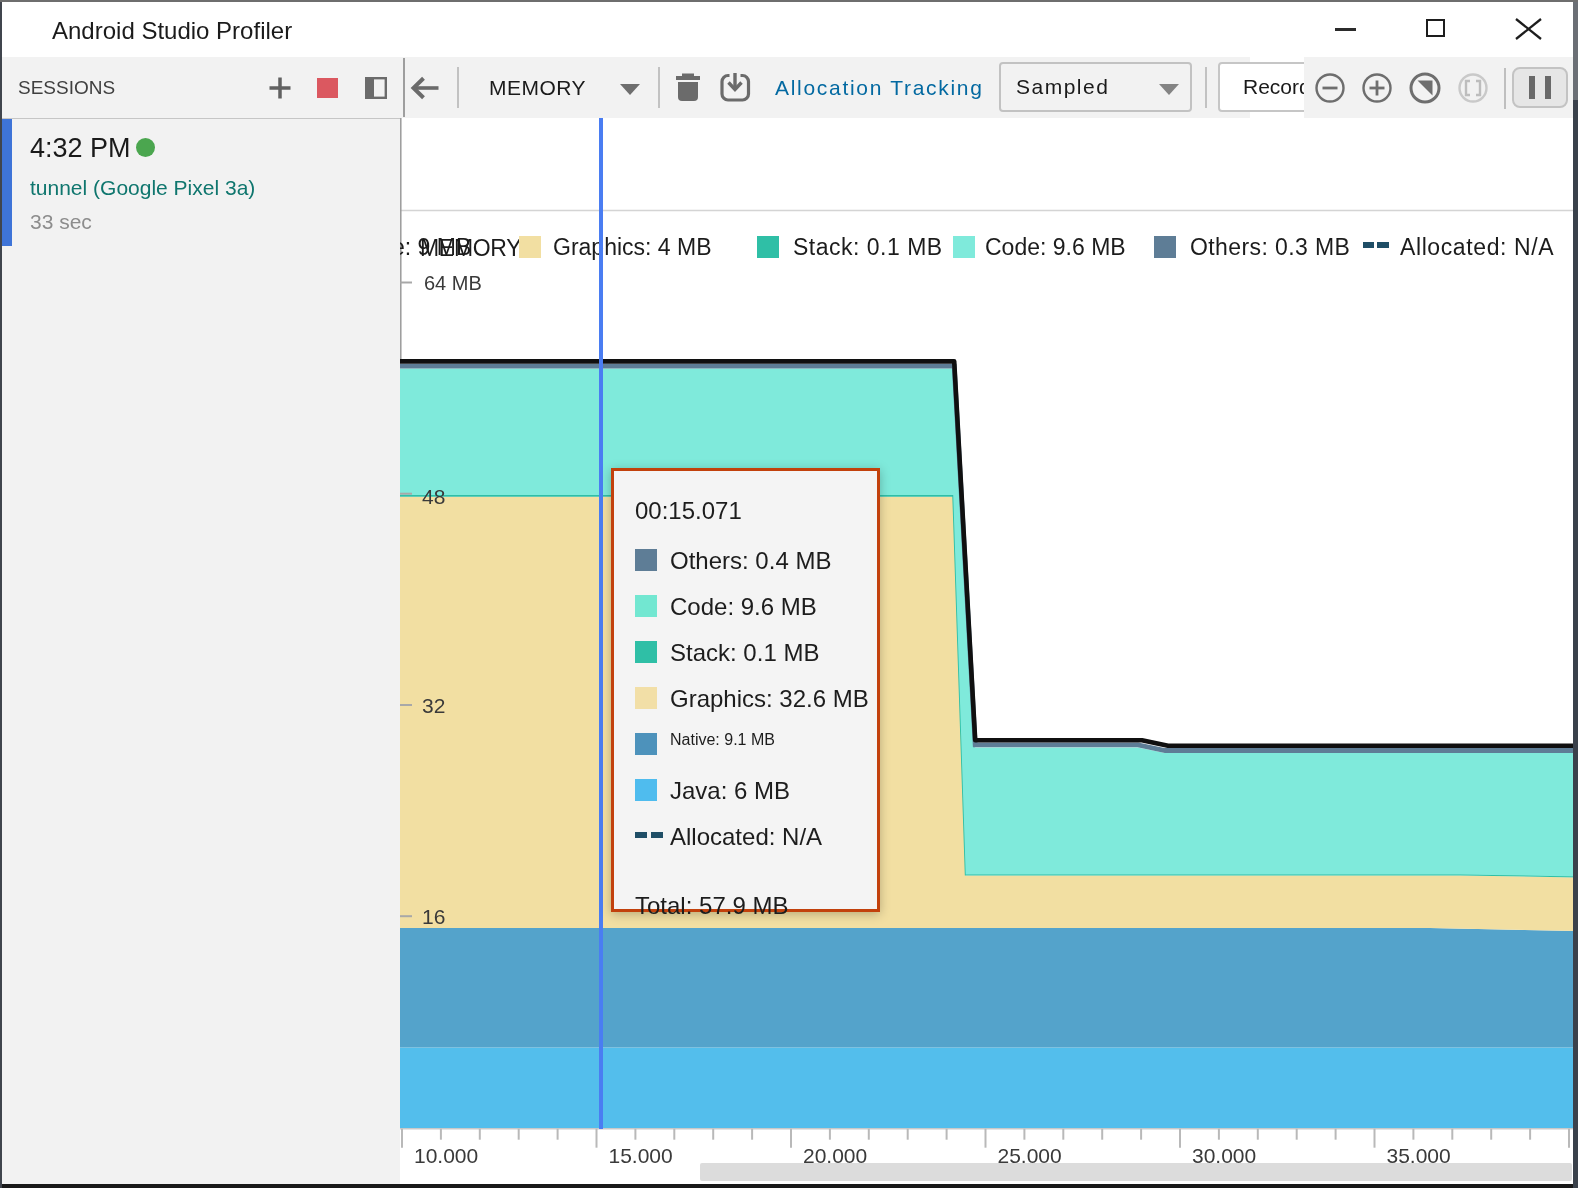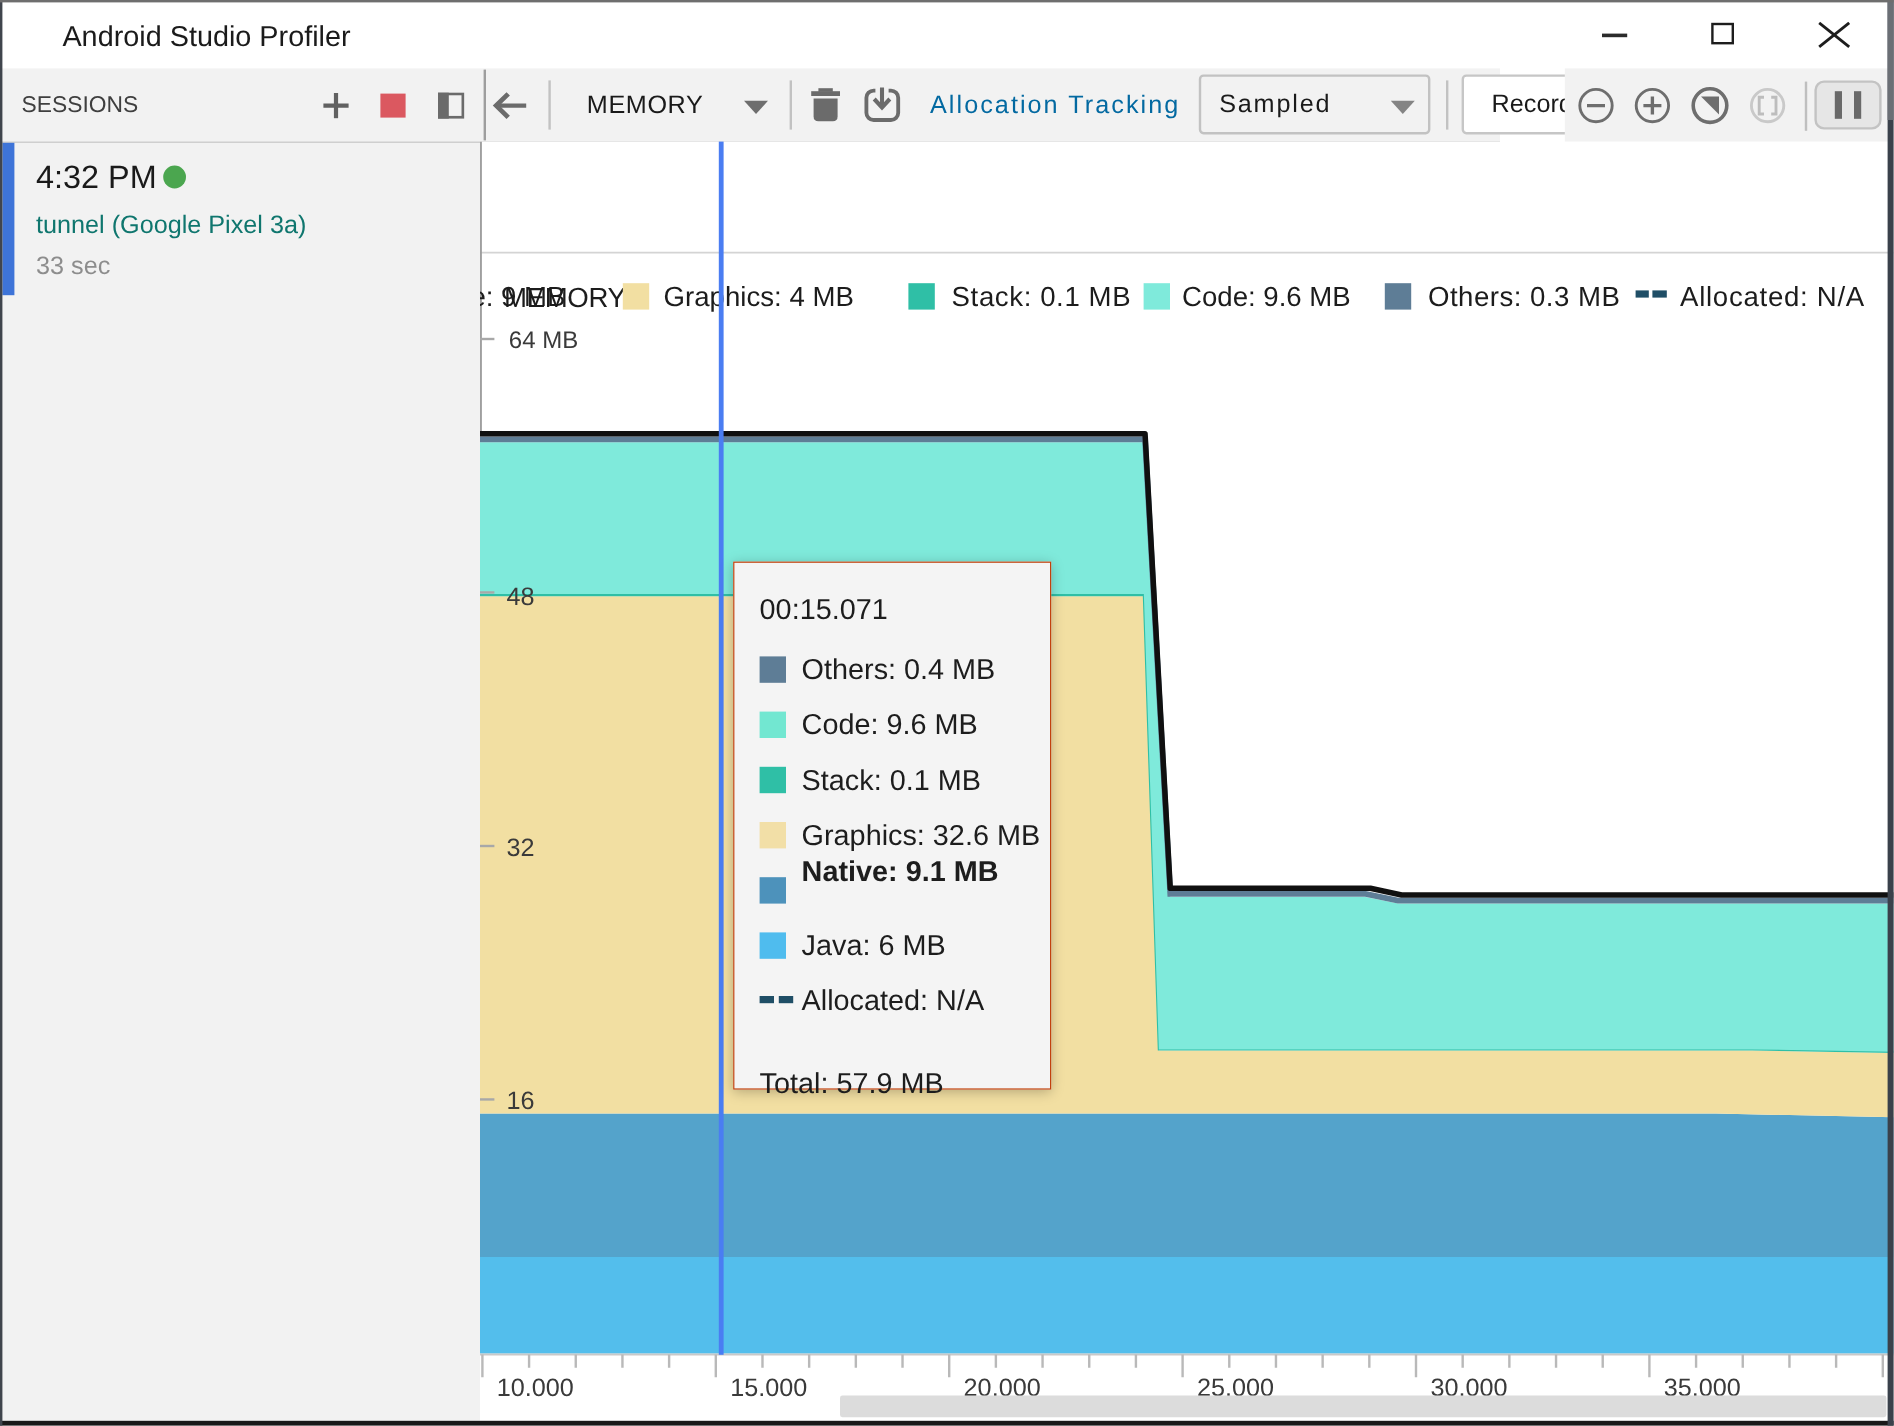--- a/index.html
+++ b/index.html
@@ -185,32 +185,32 @@
   <text x="985" y="255" font-size="23" fill="#1c1c1c">Code: 9.6 MB</text>
   <rect x="1154" y="236" width="22" height="22" fill="#5E7D96"></rect>
   <text x="1190" y="255" font-size="23" letter-spacing="0.4" fill="#1c1c1c">Others: 0.3 MB</text>
   <rect x="1363" y="242" width="11" height="6" fill="#1F4E66"></rect>
   <rect x="1377" y="242" width="12" height="6" fill="#1F4E66"></rect>
   <text x="1400" y="255" font-size="23" letter-spacing="0.6" fill="#1c1c1c">Allocated: N/A</text>
 </svg>
 
 <div class="abs" style="left:599px;top:118px;width:3.5px;height:1011px;background:#4A7DF2;z-index:5;"></div>
 
-<div class="abs" id="tooltip" style="left:611px;top:468px;width:263px;height:438px;background:#F4F4F4;border:1px solid #c2410c;box-shadow:0 2px 10px rgba(0,0,0,0.25);z-index:10;">
+<div class="abs" id="tooltip" style="left:611px;top:468px;width:263px;height:438px;background:#F4F4F4;border:3px solid #c2410c;box-shadow:0 2px 10px rgba(0,0,0,0.25);z-index:10;">
   <div class="abs" style="left:21px;top:26px;font-size:24px;color:#1d1d1d;">00:15.071</div>
   <div class="abs" style="left:21px;top:78px;width:22px;height:22px;background:#5E7D96;"></div>
   <div class="abs" style="left:56px;top:76px;font-size:24px;color:#1d1d1d;">Others: 0.4 MB</div>
   <div class="abs" style="left:21px;top:124px;width:22px;height:22px;background:#72E7D1;"></div>
   <div class="abs" style="left:56px;top:122px;font-size:24px;color:#1d1d1d;">Code: 9.6 MB</div>
   <div class="abs" style="left:21px;top:170px;width:22px;height:22px;background:#2FBFA6;"></div>
   <div class="abs" style="left:56px;top:168px;font-size:24px;color:#1d1d1d;">Stack: 0.1 MB</div>
   <div class="abs" style="left:21px;top:216px;width:22px;height:22px;background:#F2DFA7;"></div>
   <div class="abs" style="left:56px;top:214px;font-size:24px;color:#1d1d1d;">Graphics: 32.6 MB</div>
   <div class="abs" style="left:21px;top:262px;width:22px;height:22px;background:#4D92BB;"></div>
-  <div class="abs" style="left:56px;top:244px;font-size:24px;color:#1d1d1d;font-weight:bold;">Native: 9.1 MB</div>
+  <div class="abs" style="left:56px;top:260px;font-size:16px;color:#1d1d1d;">Native: 9.1 MB</div>
   <div class="abs" style="left:21px;top:308px;width:22px;height:22px;background:#4FBCEE;"></div>
   <div class="abs" style="left:56px;top:306px;font-size:24px;color:#1d1d1d;">Java: 6 MB</div>
   <div class="abs" style="left:21px;top:361px;width:12px;height:6px;background:#1F4E66;"></div>
   <div class="abs" style="left:37px;top:361px;width:12px;height:6px;background:#1F4E66;"></div>
   <div class="abs" style="left:56px;top:352px;font-size:24px;color:#1d1d1d;">Allocated: N/A</div>
   <div class="abs" style="left:21px;top:398px;font-size:24px;color:#1d1d1d;margin-top:23px;">Total: 57.9 MB</div>
 </div>
 
 <div class="abs" style="left:700px;top:1163px;width:872px;height:18px;background:#DCDCDC;border-radius:2px;"></div>
 

